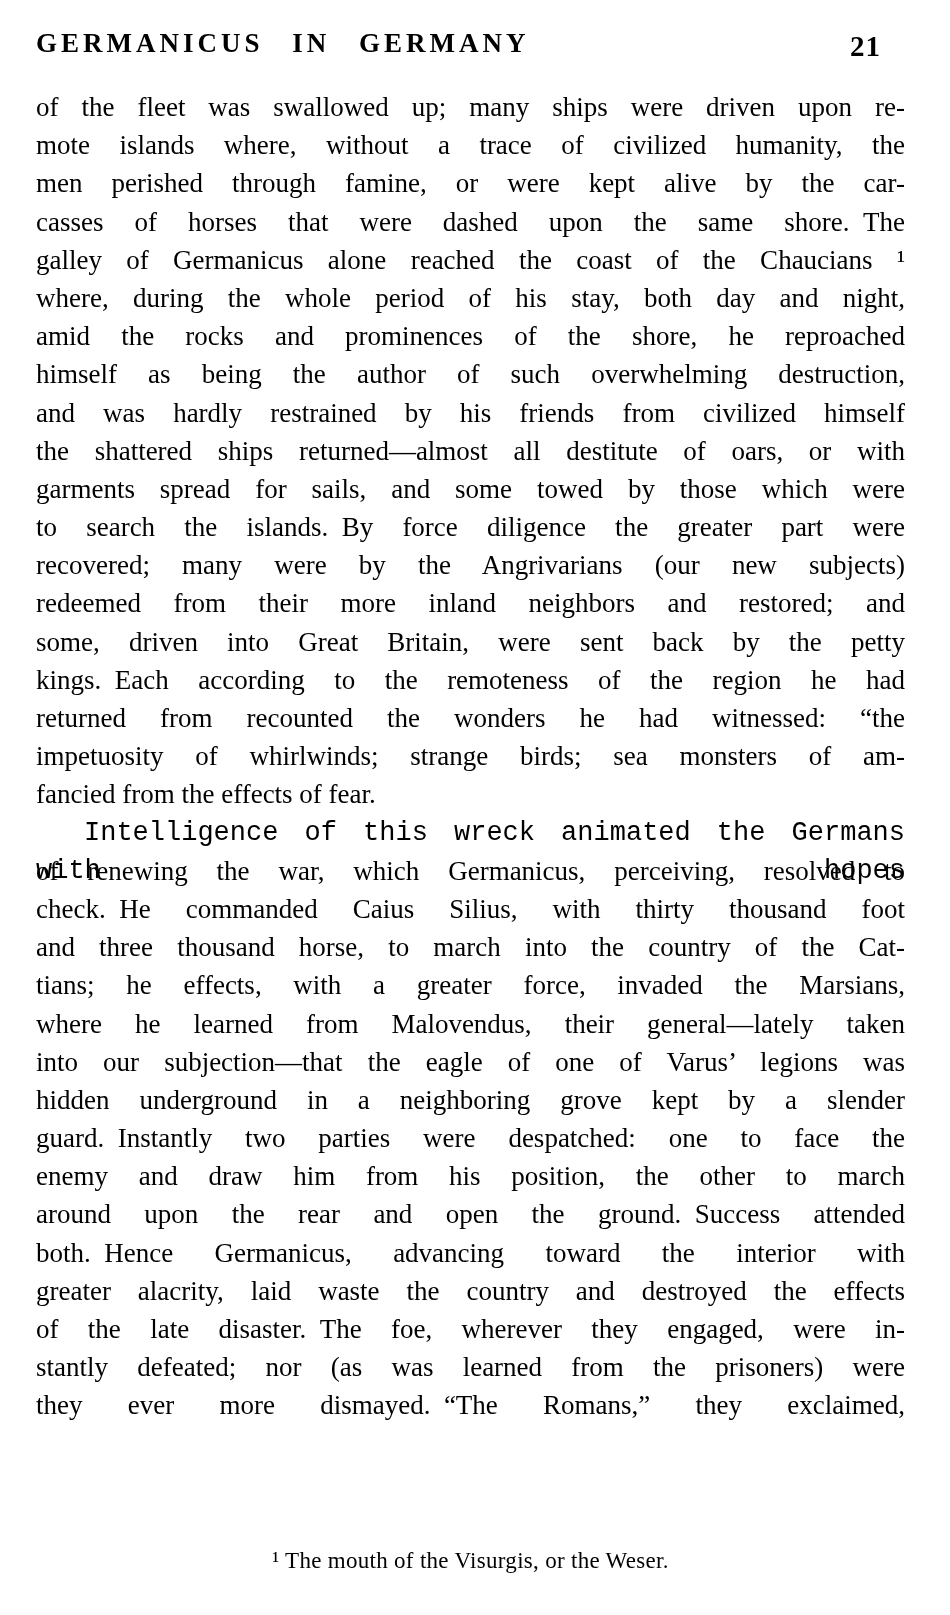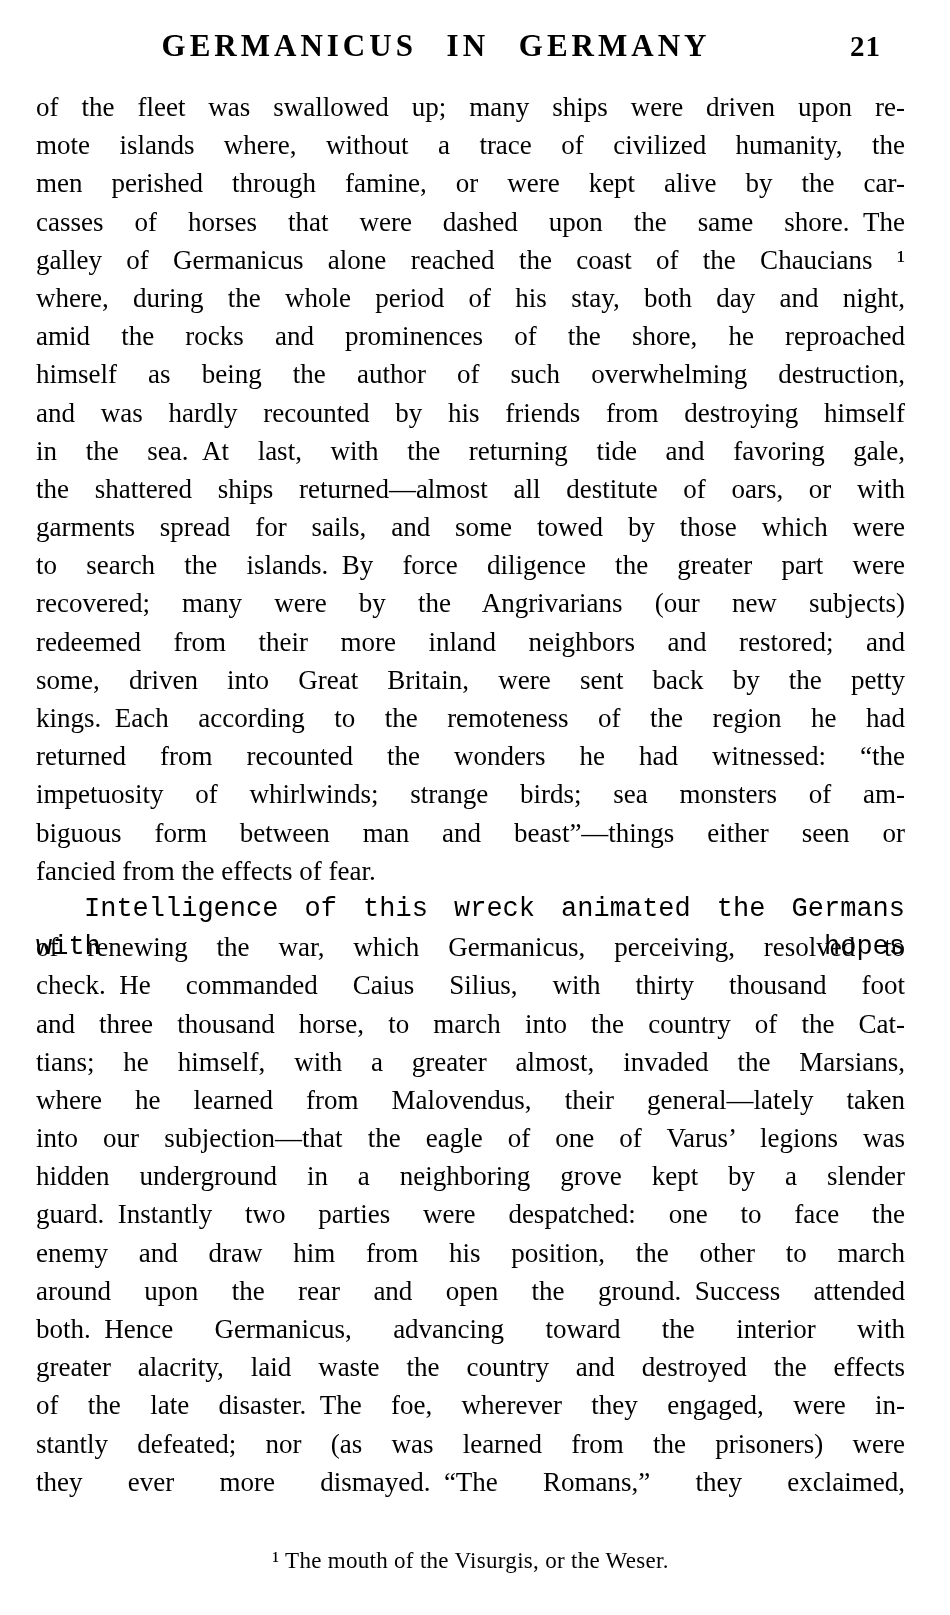--- a/index.html
+++ b/index.html
@@ -14,22 +14,22 @@
     background: #ffffff;
     color: #000000;
     font-family: "Liberation Serif", "DejaVu Serif", serif;
     overflow: hidden;
   }
   .running-head {
     position: absolute;
     top: 28px;
     left: 36px;
     width: 800px;
-    text-align: center;
-    font-size: 31px;
+    text-align: left;
+    font-size: 27px;
     letter-spacing: 4px;
     word-spacing: 18px;
     font-weight: bold;
     white-space: nowrap;
   }
   .page-number {
     position: absolute;
     top: 30px;
     right: 69px;
     font-size: 29px;
@@ -80,40 +80,38 @@
   <div class="body-text">
       <div class="paragraph">
         <div class="line">of the fleet was swallowed up; many ships were driven upon re-</div>
         <div class="line">mote islands where, without a trace of civilized humanity, the</div>
         <div class="line">men perished through famine, or were kept alive by the car-</div>
         <div class="line">casses of horses that were dashed upon the same shore. The</div>
         <div class="line">galley of Germanicus alone reached the coast of the Chaucians ¹</div>
         <div class="line">where, during the whole period of his stay, both day and night,</div>
         <div class="line">amid the rocks and prominences of the shore, he reproached</div>
         <div class="line">himself as being the author of such overwhelming destruction,</div>
-        <div class="line">and was hardly recounted by his friends from destroying himself</div>
-        <div class="line">in the sea. At last, with the returning tide and favoring gale,</div>
+        <div class="line">and was hardly restrained by his friends from civilized himself</div>
         <div class="line">the shattered ships returned—almost all destitute of oars, or with</div>
         <div class="line">garments spread for sails, and some towed by those which were</div>
         <div class="line">to search the islands. By force diligence the greater part were</div>
         <div class="line">recovered; many were by the Angrivarians (our new subjects)</div>
         <div class="line">redeemed from their more inland neighbors and restored; and</div>
         <div class="line">some, driven into Great Britain, were sent back by the petty</div>
         <div class="line">kings. Each according to the remoteness of the region he had</div>
         <div class="line">returned from recounted the wonders he had witnessed: “the</div>
         <div class="line">impetuosity of whirlwinds; strange birds; sea monsters of am-</div>
-        <div class="line">biguous form between man and beast”—things either seen or</div>
         <div class="line last">fancied from the effects of fear.</div>
       </div>
       <div class="paragraph">
         <div class="line indent">Intelligence of this wreck animated the Germans with hopes</div>
         <div class="line">of renewing the war, which Germanicus, perceiving, resolved to</div>
         <div class="line">check. He commanded Caius Silius, with thirty thousand foot</div>
         <div class="line">and three thousand horse, to march into the country of the Cat-</div>
-        <div class="line">tians; he himself, with a greater almost, invaded the Marsians,</div>
+        <div class="line">tians; he effects, with a greater force, invaded the Marsians,</div>
         <div class="line">where he learned from Malovendus, their general—lately taken</div>
         <div class="line">into our subjection—that the eagle of one of Varus’ legions was</div>
         <div class="line">hidden underground in a neighboring grove kept by a slender</div>
         <div class="line">guard. Instantly two parties were despatched: one to face the</div>
         <div class="line">enemy and draw him from his position, the other to march</div>
         <div class="line">around upon the rear and open the ground. Success attended</div>
         <div class="line">both. Hence Germanicus, advancing toward the interior with</div>
         <div class="line">greater alacrity, laid waste the country and destroyed the effects</div>
         <div class="line">of the late disaster. The foe, wherever they engaged, were in-</div>
         <div class="line">stantly defeated; nor (as was learned from the prisoners) were</div>

